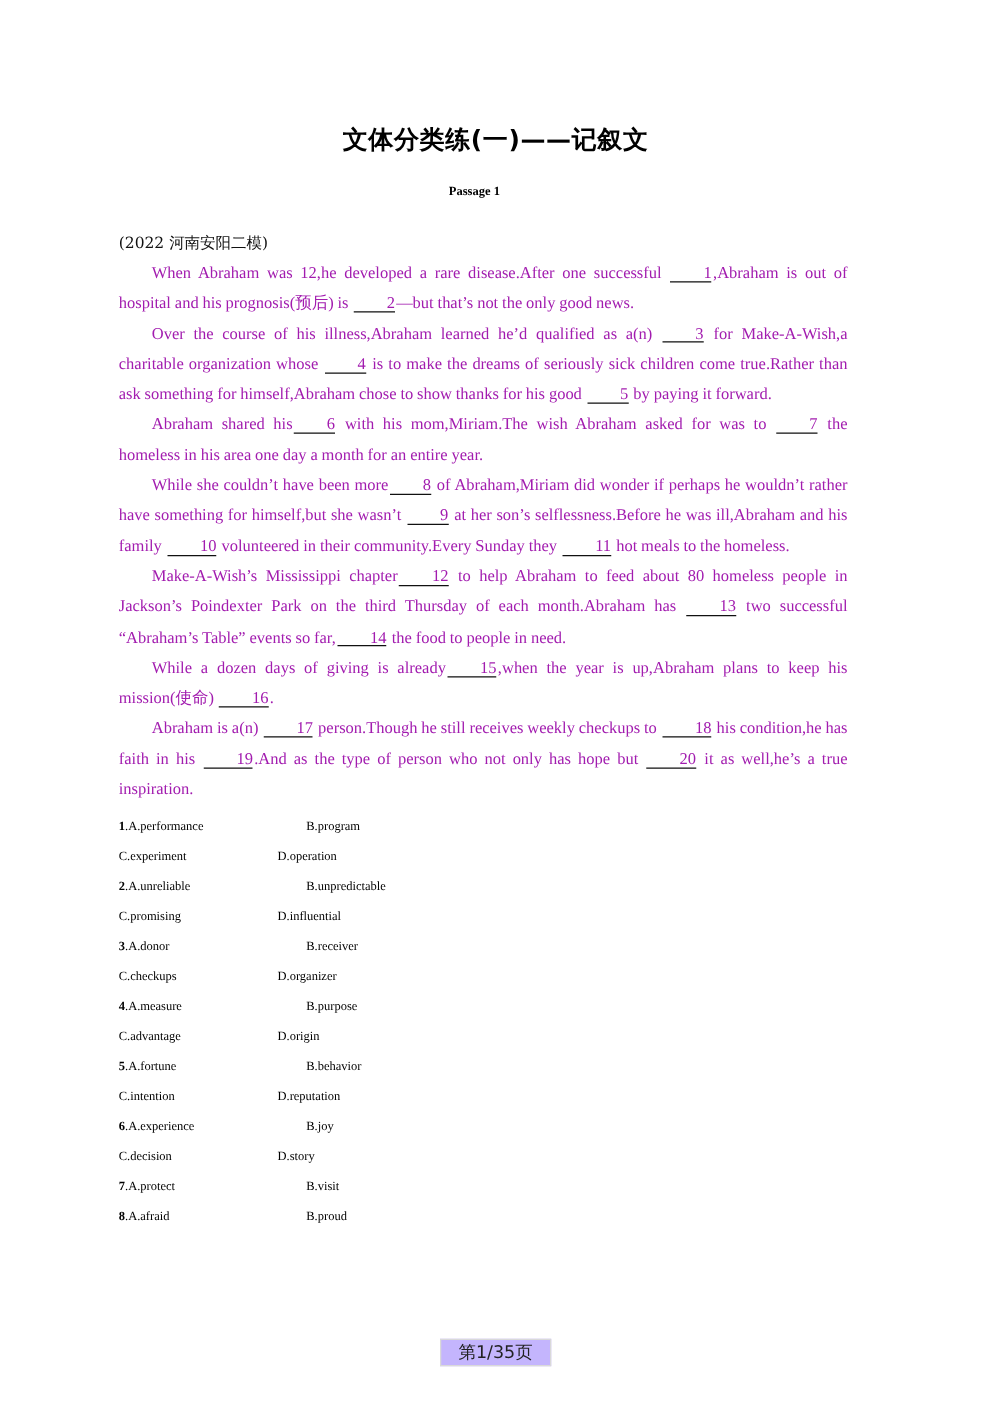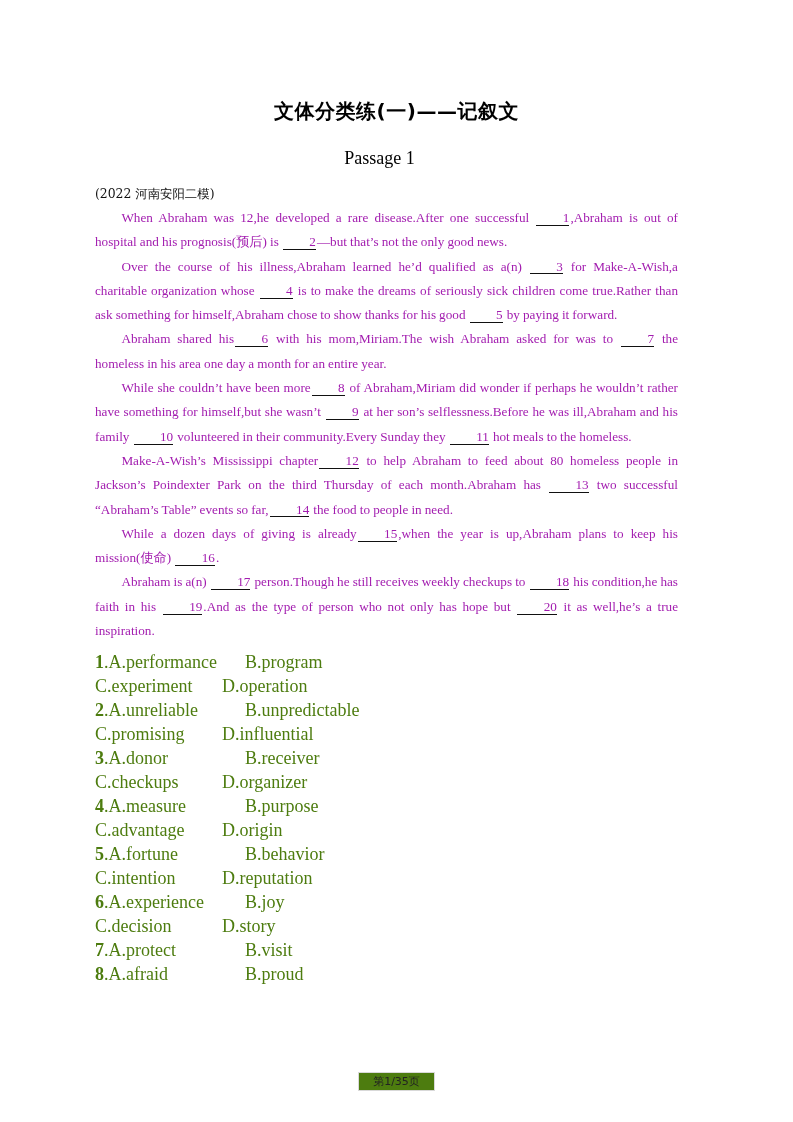--- a/index.html
+++ b/index.html
@@ -37,22 +37,22 @@
     letter-spacing: 0.5px;
     color: #000;
   }
   .passage-label {
     position: absolute;
     left: 0;
     top: 148px;
     width: 759px;
     text-align: center;
     font-family: "Liberation Serif", serif;
-    font-weight: normal;
-    font-size: 18px;
+    font-weight: bold;
+    font-size: 10px;
     color: #000;
   }
 
   
   .content {
     position: absolute;
     left: 95px;
     top: 170px;
     width: 583px;
   }
@@ -95,23 +95,23 @@
   .options {
     position: absolute;
     left: 95px;
     top: 650px;
     width: 583px;
   }
   .opt-row {
     display: block;
     height: 24px;
     line-height: 24px;
-    font-size: 18px;
+    font-size: 10px;
     white-space: nowrap;
-    color: #4d7c0f;
+    color: #000000;
   }
   .opt-col-a {
     display: inline-block;
     width: 127px;
   }
   .opt-col-b {
     display: inline-block;
   }
   
   .opt-row.first .opt-col-a { width: 150px; }
@@ -123,24 +123,24 @@
   .footer {
     position: absolute;
     left: 0;
     top: 1071px;
     width: 793px;
     text-align: center;
   }
   .footer-inner {
     display: inline-block;
     font-family: "DejaVu Sans", "Liberation Sans", sans-serif;
-    font-size: 11px;
+    font-size: 14px;
     color: #222;
     padding: 1px 14px;
-    background: #4d7c0f;
+    background: #c4b5fd;
     border: 1px solid #d9d9d9;
   }
 </style>
 </head>
 <body>
 
 <div class="page">
 
   <div class="doc-title">文体分类练(一)——记叙文</div>
 

